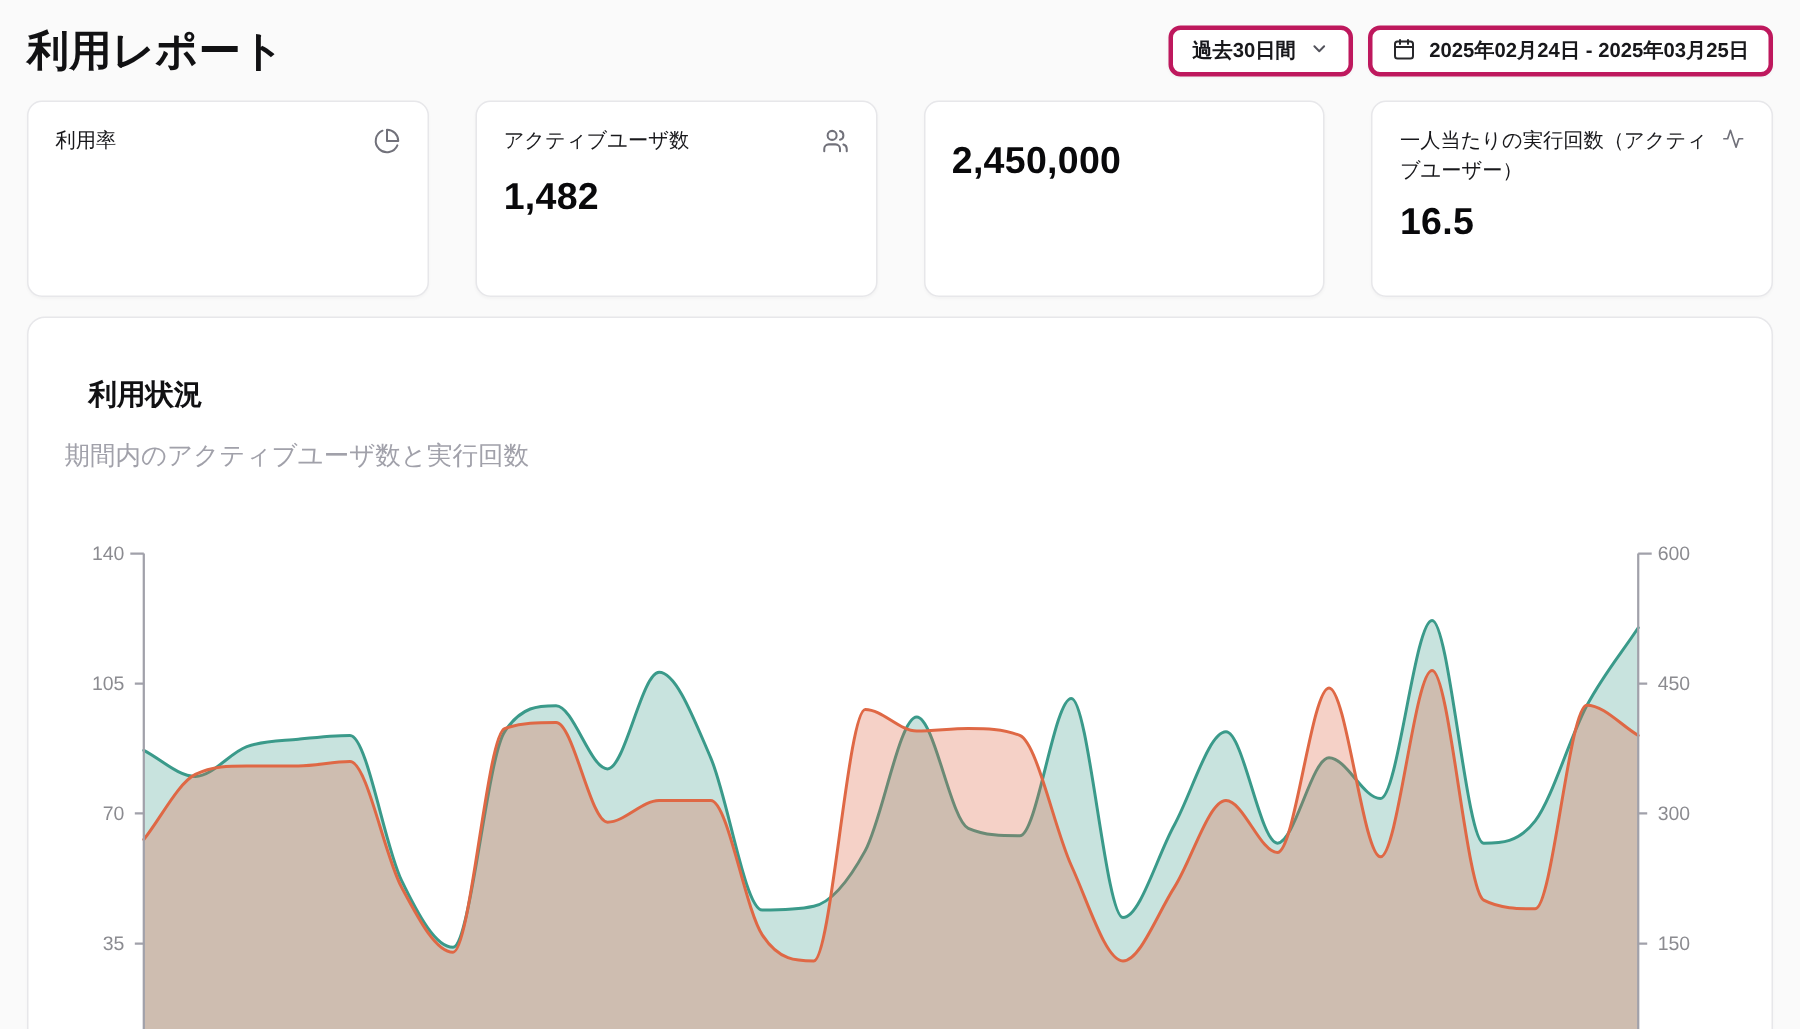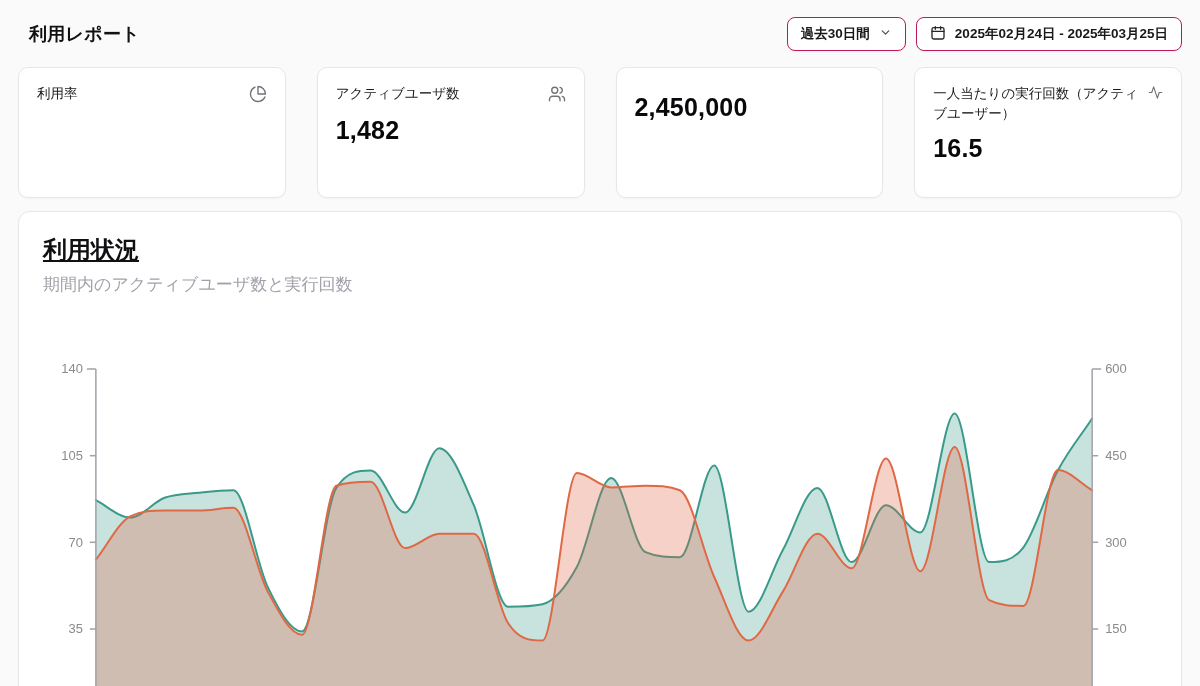--- a/index.html
+++ b/index.html
@@ -6,25 +6,25 @@
   html,body { margin:0; padding:0; }
   body {
     width:1200px; height:686px; overflow:hidden;
     background:#fafafa; color:#111113;
     font-family:"Liberation Sans","DejaVu Sans",sans-serif;
   }
   .page { position:relative; width:1200px; height:686px; padding:14px 18px 0; }
 
   
   .hdr { display:flex; justify-content:space-between; align-items:center; height:40px; }
-  .hdr h1 { margin:11px; font-size:18px; font-weight:800; letter-spacing:.3px; }
+  .hdr h1 { margin:0; font-size:28px; font-weight:800; letter-spacing:.3px; }
   .controls { display:flex; gap:10px; align-items:center; }
   .btn {
     display:flex; align-items:center; gap:9px; background:#fff;
-    border:1px solid #be185d; border-radius:8px; height:34px; padding:0 13px;
+    border:3px solid #be185d; border-radius:8px; height:34px; padding:0 13px;
     font-family:inherit; font-size:13.5px; font-weight:600; color:#18181b;
     box-shadow:0 1px 2px rgba(0,0,0,.04); cursor:pointer;
   }
   .btn svg { flex:none; }
   .chev { color:#52525b; }
   .cal  { color:#27272a; }
 
   
   .stats { display:flex; gap:31px; margin-top:13px; }
   .stat-card {
@@ -35,21 +35,21 @@
   .stat-label { font-size:13.5px; font-weight:500; color:#18181b; line-height:1.5; }
   .stat-icon { color:#71717a; flex:none; margin-top:1px; }
   .stat-value { margin-top:9px; font-size:25px; font-weight:800; color:#09090b; letter-spacing:.2px; }
 
   
   .chart-card {
     position:relative; margin-top:13px; background:#fff;
     border:1px solid #e7e7ea; border-radius:12px; padding:22px 24px;
     height:502px; box-shadow:0 1px 2px rgba(0,0,0,.03);
   }
-  .chart-card h2 { margin:0; font-size:24px; font-weight:800;text-decoration:underline; }
+  .chart-card h2 { margin:16px; font-size:19px; font-weight:800; }
   .subtitle { margin:7px 0 0; font-size:17px; color:#a1a1aa; }
   .chart-title { margin:27px 0 0; font-size:16.5px; font-weight:700; color:#111113; }
   .chart-wrap { position:absolute; left:0; right:0; top:144px; height:356px; }
   .chart-wrap svg { display:block; width:100%; height:100%; }
 </style>
 </head>
 <body>
 
 <div class="page">
 

